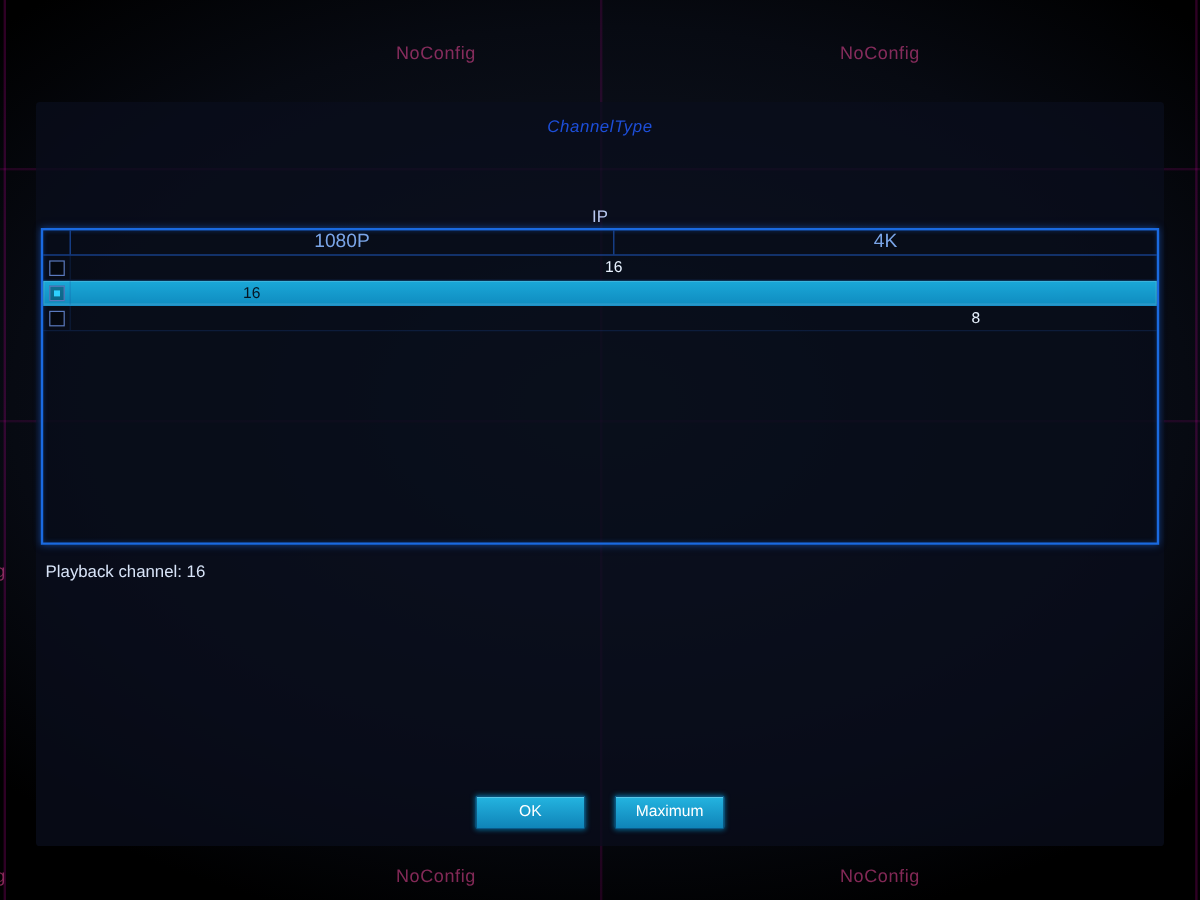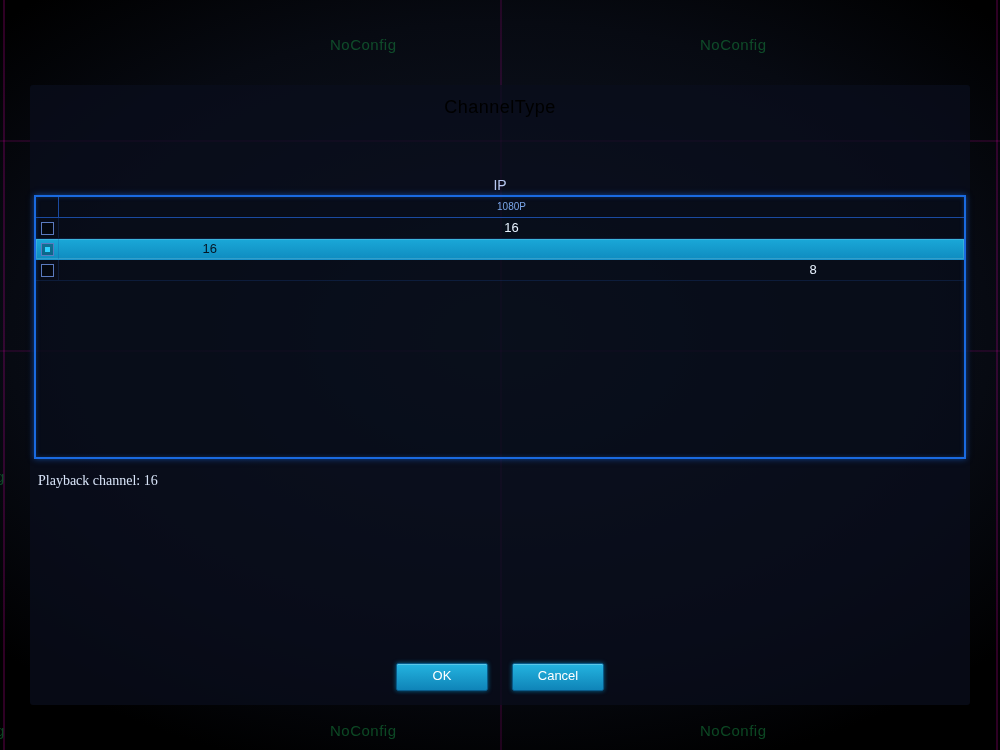--- a/index.html
+++ b/index.html
@@ -22,45 +22,46 @@
   }
   .bg-grid .vline, .bg-grid .hline {
     position: absolute;
     background: rgba(255, 0, 200, 0.18);
   }
   .bg-grid .vline { width: 2px; height: 100%; }
   .bg-grid .hline { height: 2px; width: 100%; }
 
   .bg-label {
     position: absolute;
-    color: #15803d;
+    color: #ec4899;
     font-size: 15px;
     opacity: 0.55;
     filter: blur(0.3px);
     letter-spacing: 0.5px;
     white-space: nowrap;
   }
 
   
   .dialog {
     position: absolute;
     left: 30px;
     top: 85px;
     width: 940px;
     height: 620px;
     background: rgba(10, 14, 28, 0.75);
     border-radius: 3px;
   }
 
   .dialog-title {
     text-align: center;
-    color: #000000;
-    font-size: 18px;
+    color: #1d4ed8;
+    font-size: 14px;
     letter-spacing: 0.5px;
     padding-top: 12px;
+    font-style: italic;
   }
 
   .ip-label {
     text-align: center;
     color: #b8c8f0;
     font-size: 14px;
     margin-top: 59px;
     margin-bottom: 2px;
   }
 
@@ -75,21 +76,21 @@
 
   .thead {
     display: flex;
     height: 20px;
     border-bottom: 1px solid #1a4aa0;
   }
   .th {
     flex: 1;
     text-align: center;
     color: #7aa5e8;
-    font-size: 10px;
+    font-size: 16px;
     line-height: 20px;
     border-right: 1px solid #1a4aa0;
   }
   .th:last-child { border-right: none; }
   .th-check {
     width: 22px;
     flex: 0 0 22px;
     border-right: 1px solid #1a4aa0;
   }
 
@@ -134,21 +135,20 @@
     font-size: 13px;
     line-height: 20px;
   }
   .trow.selected .td { color: #061624; font-weight: 500; }
 
   .info-lines {
     margin: 10px 8px 0 8px;
     color: #d8e4f8;
     font-size: 14px;
     line-height: 24px;
-    font-family: Liberation Serif, serif;
   }
 
   .dialog-buttons {
     position: absolute;
     bottom: 14px;
     left: 0;
     width: 100%;
     display: flex;
     justify-content: center;
     gap: 24px;
@@ -188,20 +188,21 @@
 <div class="dialog">
 
   <div class="dialog-title">ChannelType</div>
 
   <div class="ip-label">IP</div>
 
   <div class="table-wrap">
     <div class="thead">
       <div class="th-check"></div>
       <div class="th">1080P</div>
+      <div class="th">4K</div>
     </div>
 
     <div class="trow">
       <div class="td-check">
         <div class="checkbox"></div>
       </div>
       <div class="td"></div>
       <div class="td">16</div>
       <div class="td"></div>
     </div>
@@ -224,16 +225,16 @@
       <div class="td">8</div>
     </div>
   </div>
 
   <div class="info-lines">
     <div>Playback channel: 16</div>
   </div>
 
   <div class="dialog-buttons">
     <div class="btn">OK</div>
-    <div class="btn">Cancel</div>
+    <div class="btn">Maximum</div>
   </div>
 
 </div>
 
 </body></html>

